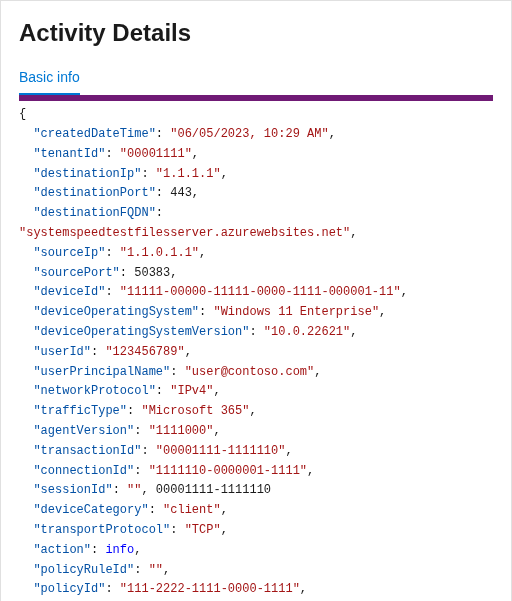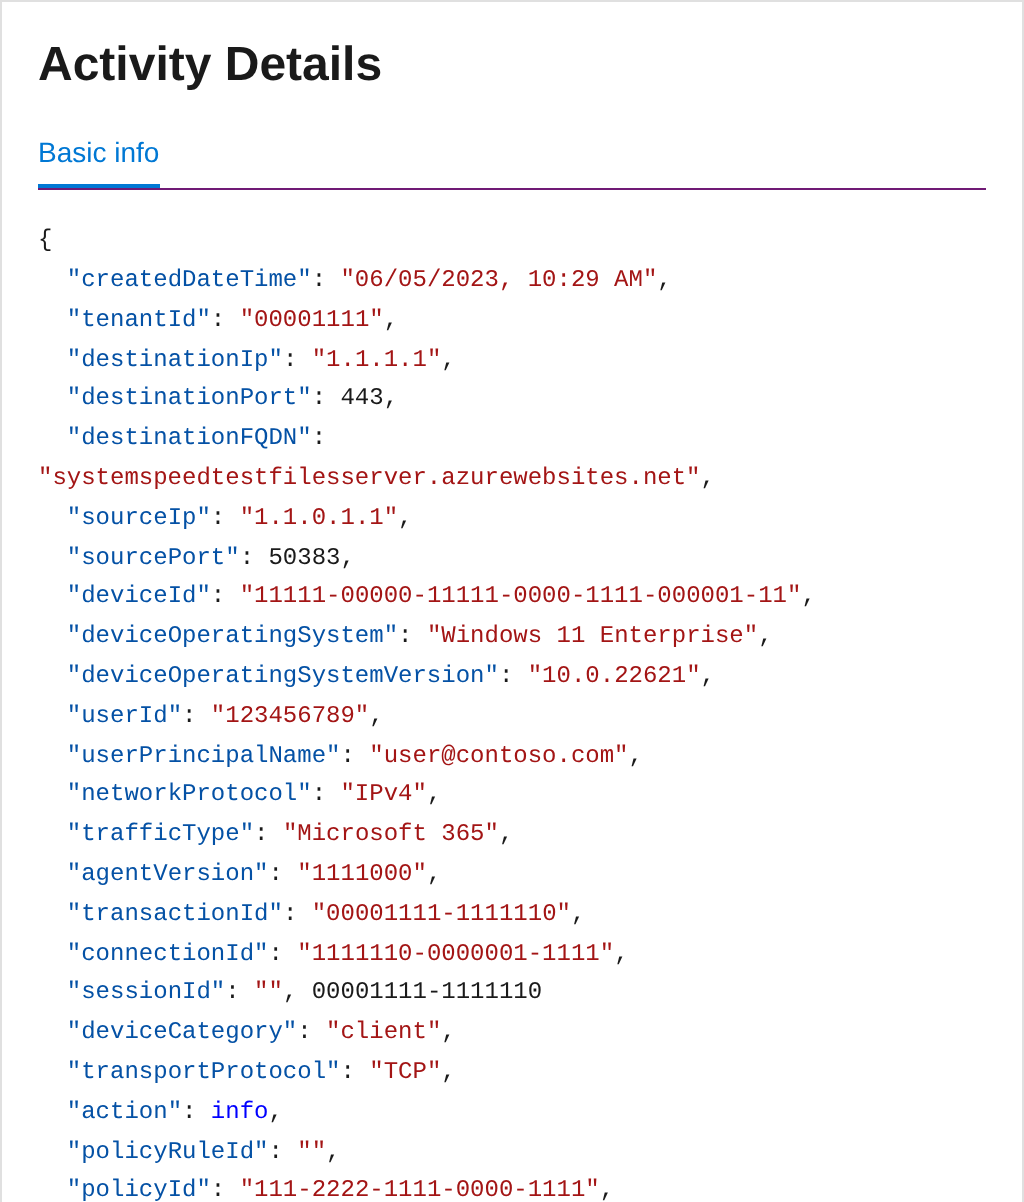--- a/index.html
+++ b/index.html
@@ -26,22 +26,22 @@
 
     .page-title {
       font-size: 24px;
       font-weight: 600;
       color: #1a1a1a;
       margin-bottom: 20px;
       line-height: 1.3;
     }
 
     .tabs-bar {
-      border-bottom: 1px solid #701a75;
-      margin-bottom: 16px;
+      border-bottom: 6px solid #701a75;
+      margin-bottom: 4px;
     }
 
     .tab-item {
       display: inline-block;
       font-size: 14px;
       font-weight: 500;
       color: #0078d4;
       padding-bottom: 8px;
       border-bottom: 2px solid #0078d4;
       cursor: pointer;

